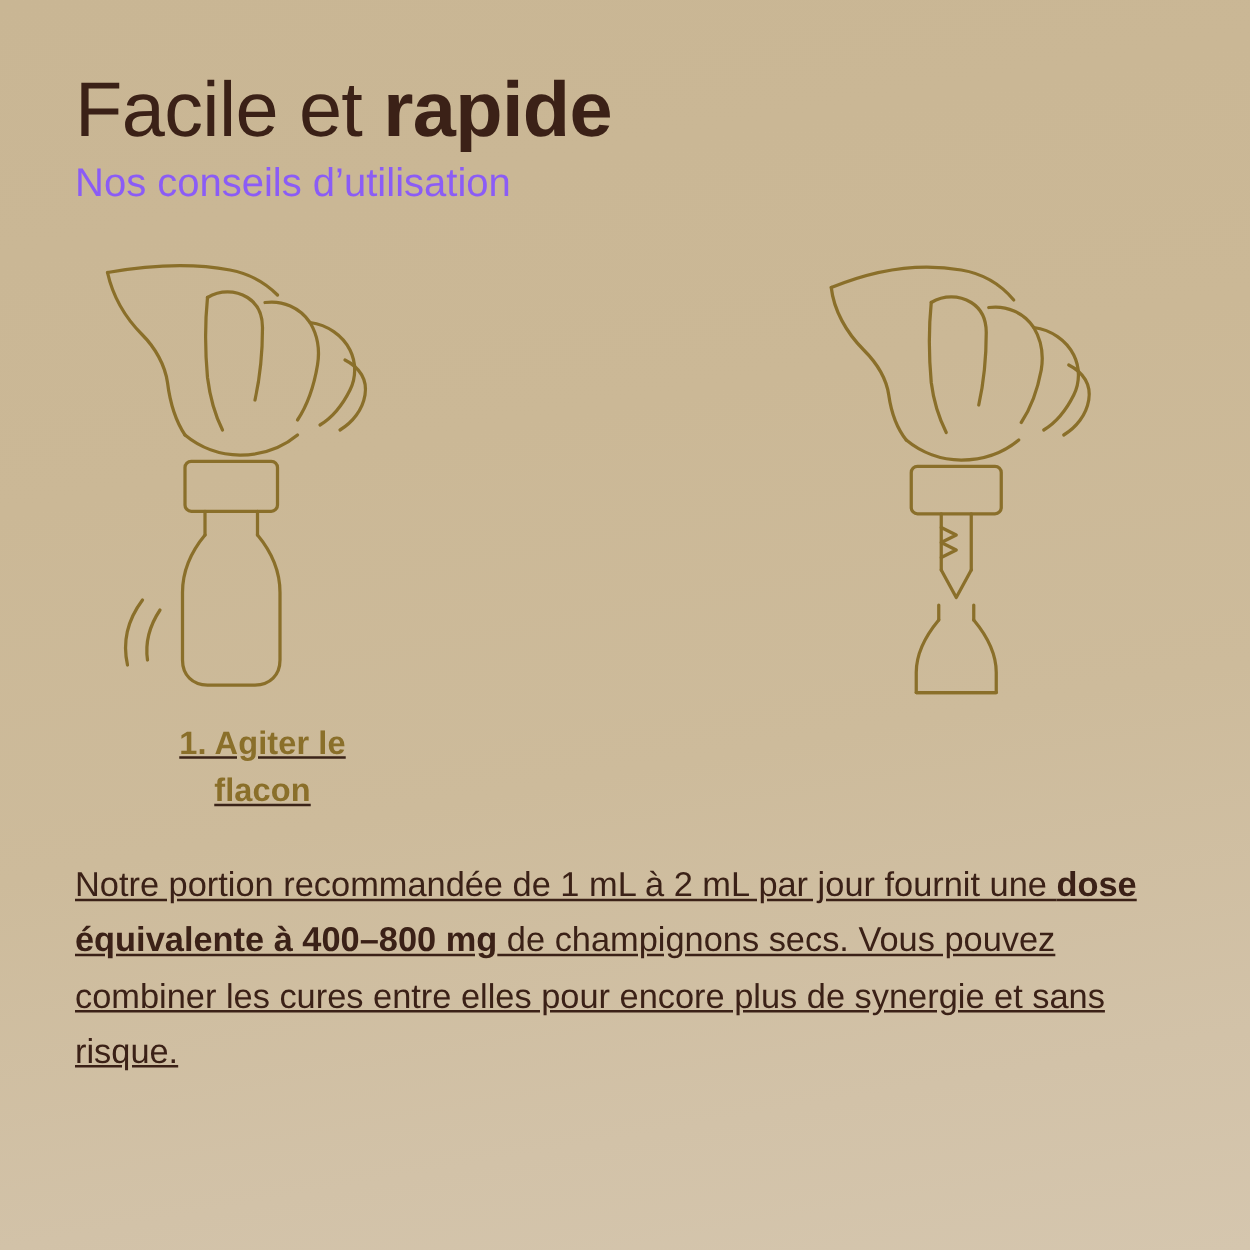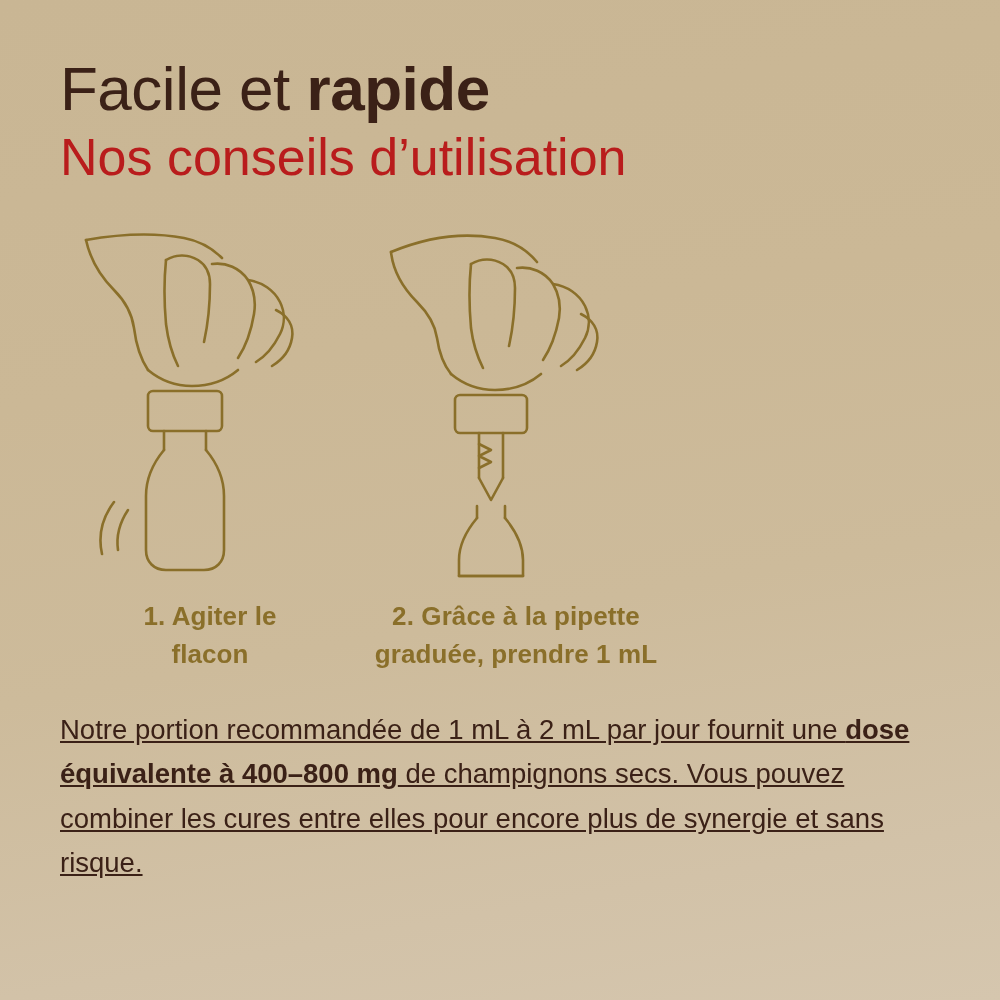--- a/index.html
+++ b/index.html
@@ -30,33 +30,35 @@
     line-height: 1.05;
     letter-spacing: -0.5px;
     color: #3b2117;
     margin: 0 0 8px 0;
     font-weight: 400;
   }
   .title .bold {
     font-weight: 800;
   }
   .subtitle {
-    font-size: 52px;
+    font-size: 32px;
     line-height: 1.1;
-    color: #b91c1c;
+    color: #8b5cf6;
     margin: 6px 0 13px 0;
     font-weight: 400;
   }
 
   
   .steps {
     margin-top: 42px;
     display: flex;
+    justify-content: space-between;
     align-items: flex-start;
     gap: 6px;
+    text-decoration: underline;
   }
   .step {
     width: 300px;
     display: flex;
     flex-direction: column;
     align-items: center;
   }
   .step-art {
     height: 360px;
     display: flex;
@@ -159,21 +161,20 @@
             <path d="M98 250 L110 272 L122 250"></path>
 
             <path d="M98 216 L110 222 L98 228 L110 234 L98 240"></path>
 
             <path d="M96 278 L96 290 M124 290 L124 278"></path>
             <path d="M96 290 C86 302 78 316 78 332 L78 348 L142 348 L142 332 C142 316 134 302 124 290"></path>
             <path d="M78 348 L142 348"></path>
           </svg>
         </span>
       </div>
-      <div class="step-label">2. Grâce à la pipette graduée, prendre 1 mL</div>
     </div>
 
 
   </div>
 
   <p class="footnote"><span>Notre portion recommandée de 1 mL à 2 mL par jour fournit une </span><b>dose équivalente à 400–800 mg</b><span> de champignons secs. Vous pouvez combiner les cures entre elles pour encore plus de synergie et sans risque.</span></p>
 
 </div>
 
 </body></html>

